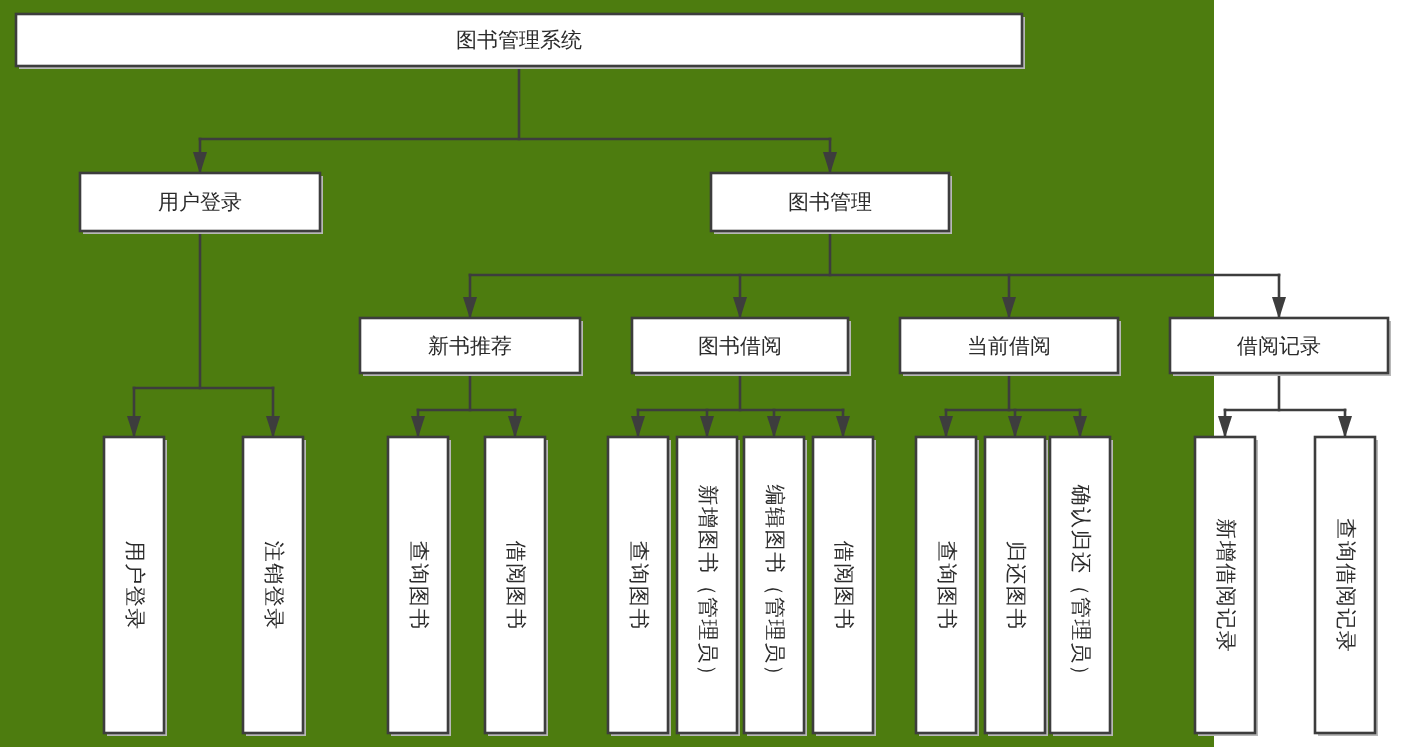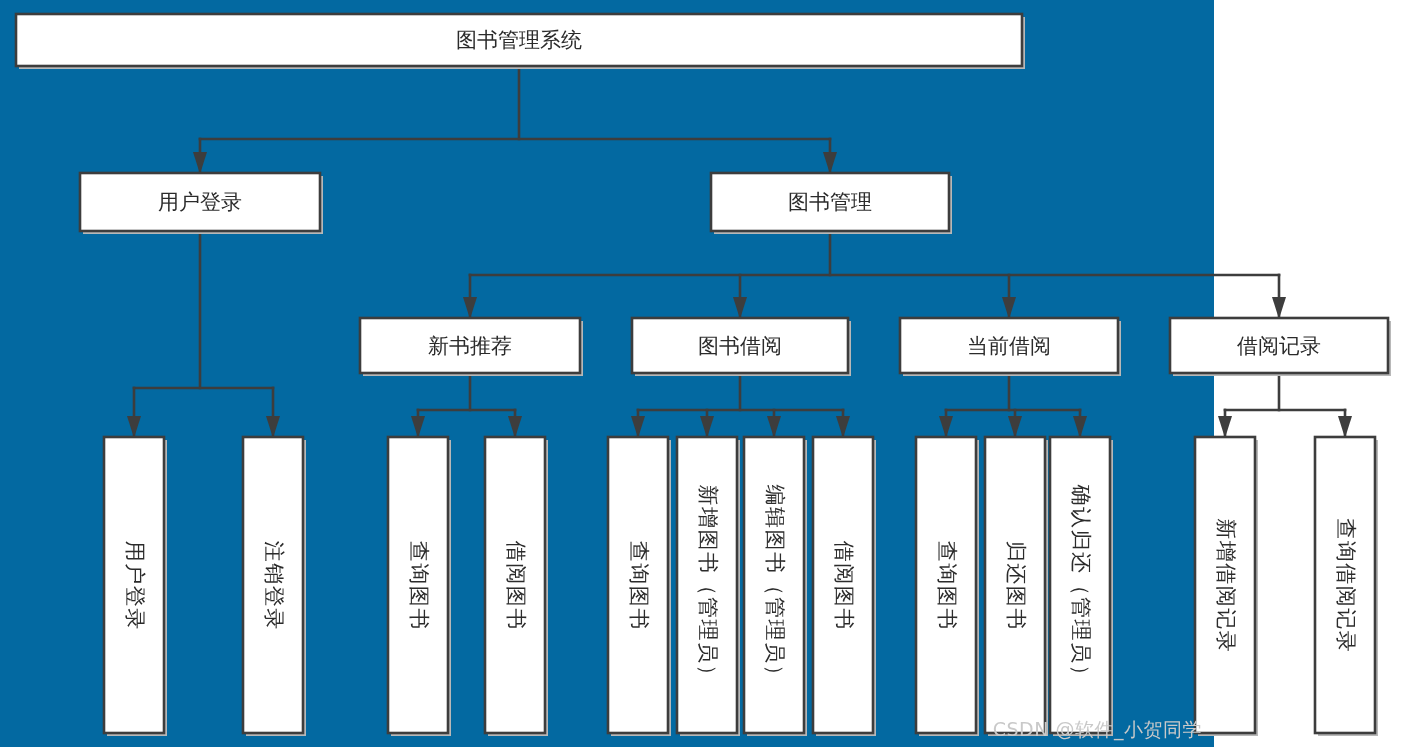--- a/index.html
+++ b/index.html
@@ -10,21 +10,21 @@
   body {
     width: 1405px;
     height: 747px;
     overflow: hidden;
     font-family: "DejaVu Sans", "Liberation Sans", sans-serif;
   }
   #diagram-root {
     position: relative;
     width: 1214px;
     height: 747px;
-    background: #0369a1;
+    background: #4d7c0f;
   }
   svg#tree-svg {
     position: absolute;
     left: 0;
     top: 0;
     width: 1405px;
     height: 747px;
   }
   .node-box {
     fill: #ffffff;
@@ -309,14 +309,13 @@
             <text x="1345" y="528.75" class="node-label-vert" transform="rotate(90 1345 528.75)">查</text>
             <text x="1345" y="551.25" class="node-label-vert" transform="rotate(90 1345 551.25)">询</text>
             <text x="1345" y="573.75" class="node-label-vert" transform="rotate(90 1345 573.75)">借</text>
             <text x="1345" y="596.25" class="node-label-vert" transform="rotate(90 1345 596.25)">阅</text>
             <text x="1345" y="618.75" class="node-label-vert" transform="rotate(90 1345 618.75)">记</text>
             <text x="1345" y="641.25" class="node-label-vert" transform="rotate(90 1345 641.25)">录</text>
           </g>
         </g>
       </g>
   </svg>
-  <div class="watermark">CSDN @软件_小贺同学</div>
 </div>
 
 </body></html>

